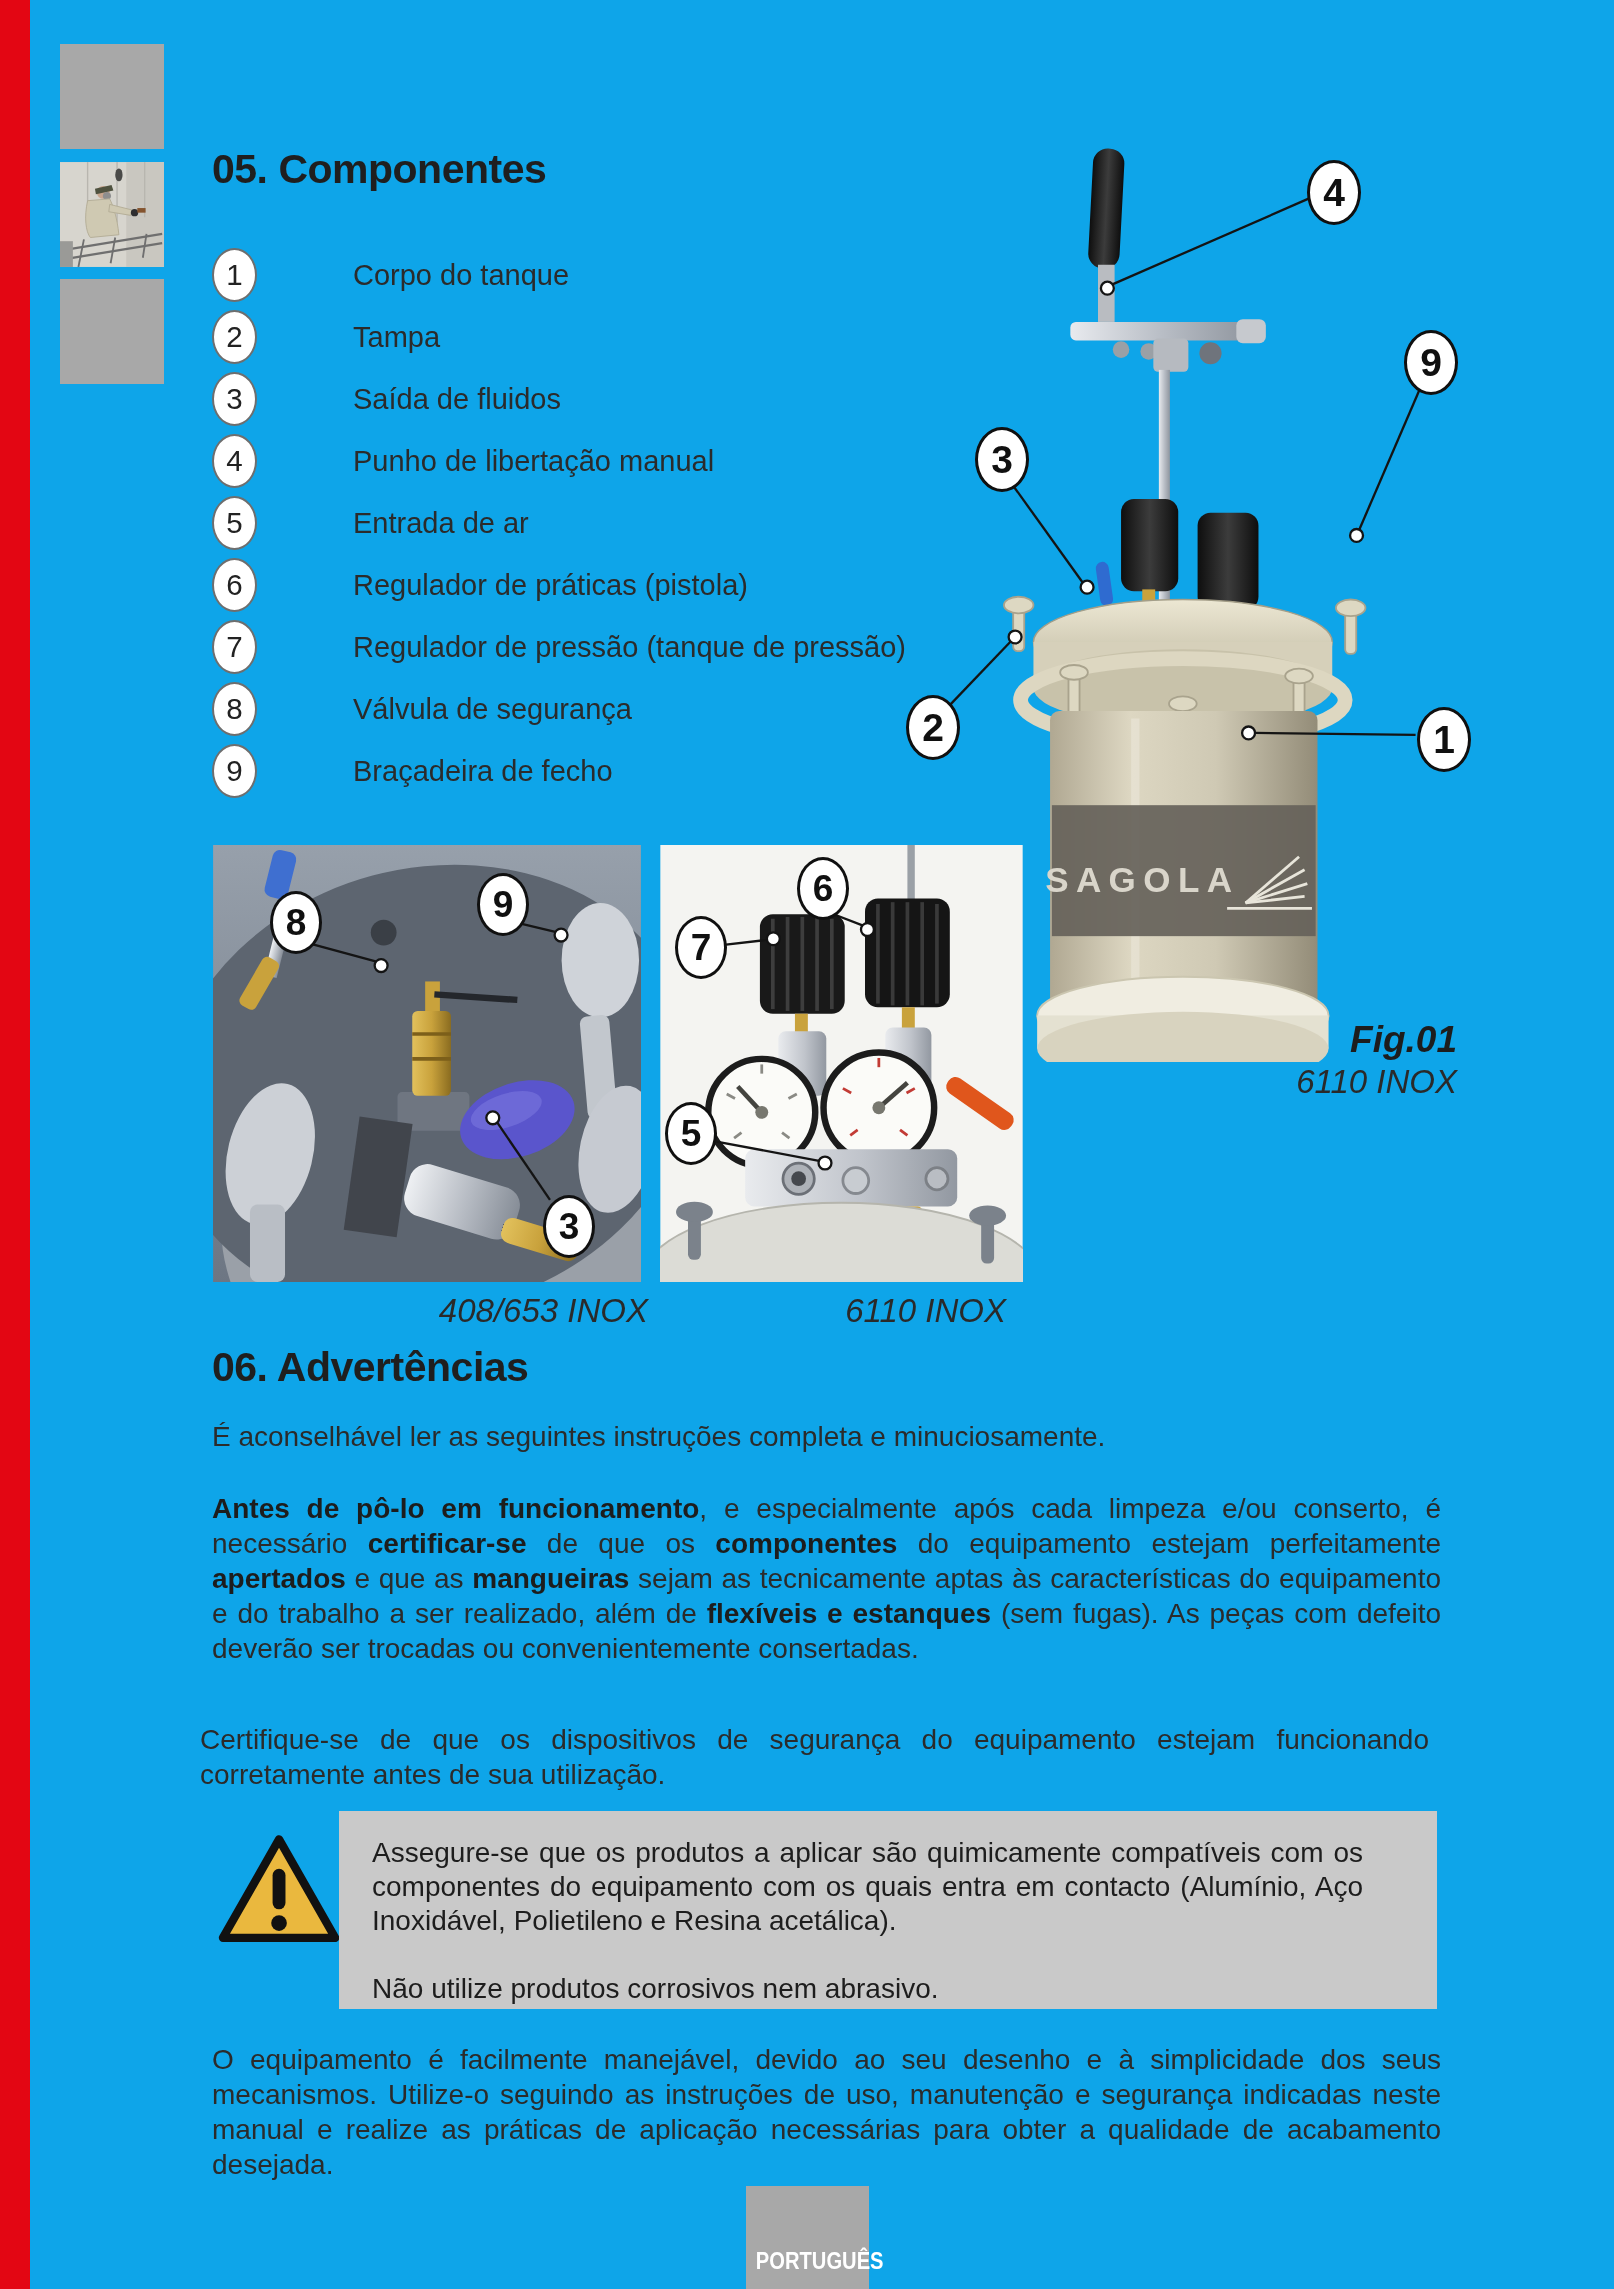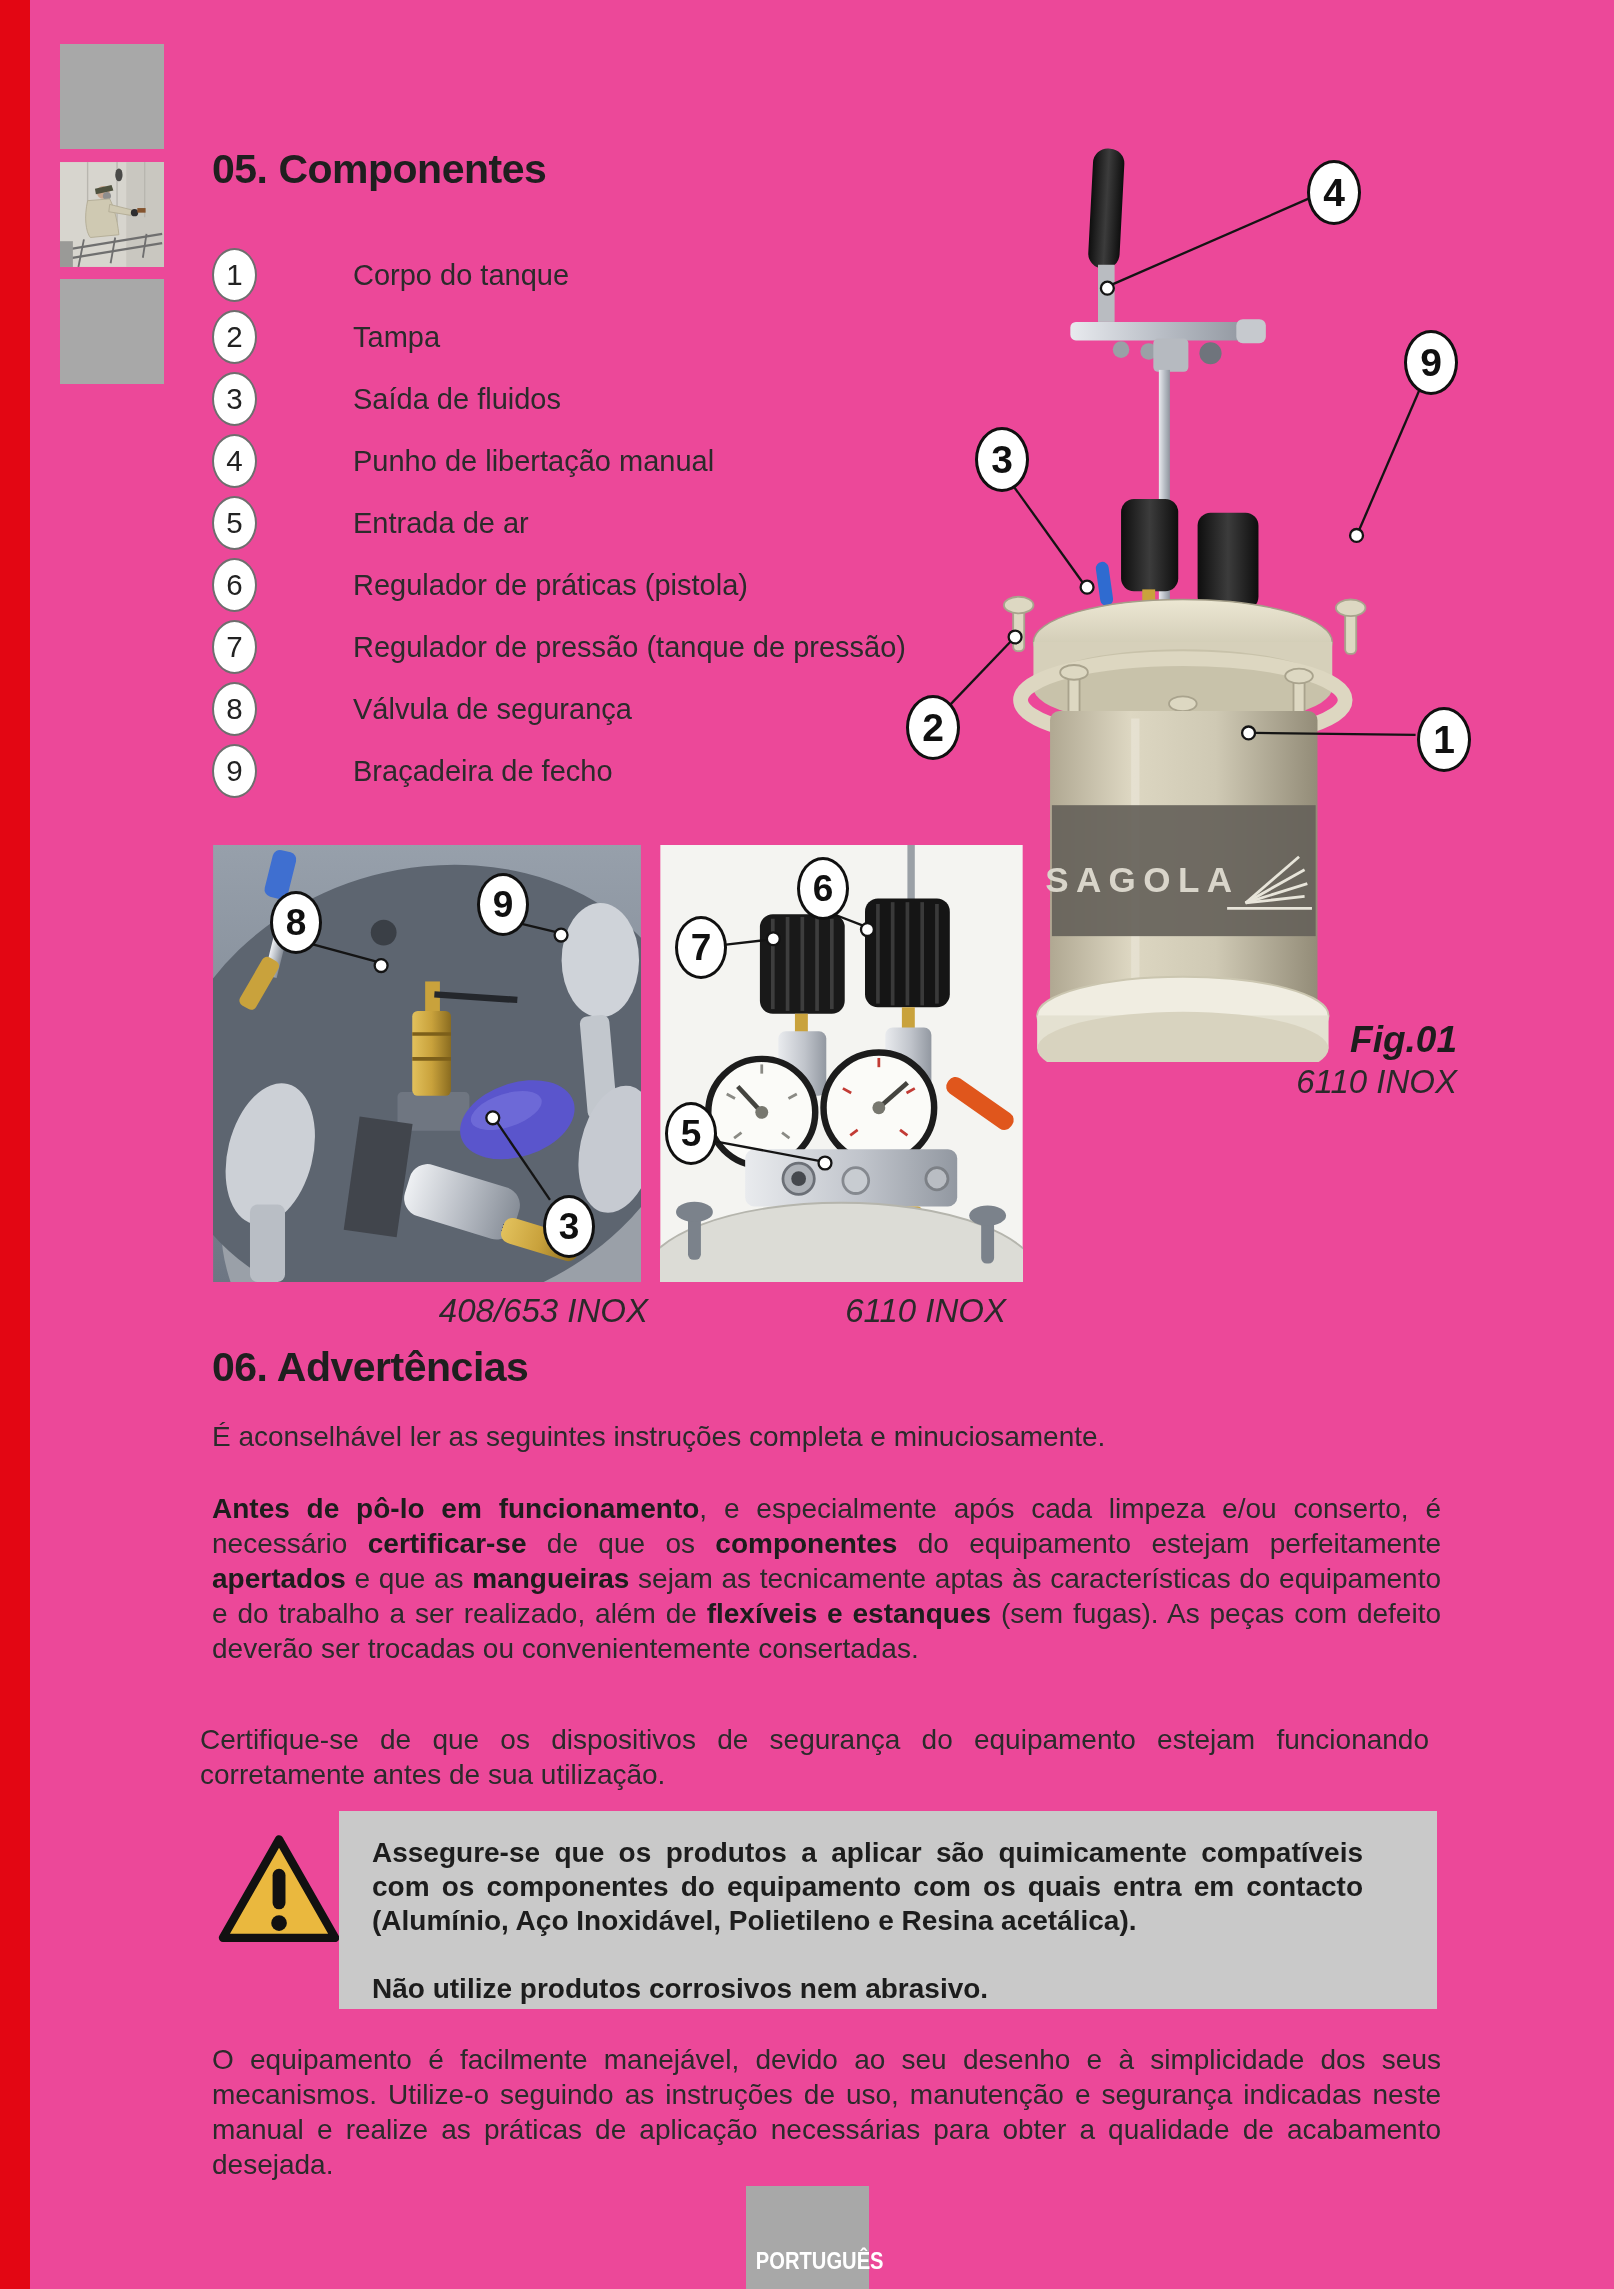--- a/index.html
+++ b/index.html
@@ -1,37 +1,37 @@
 <!DOCTYPE html>
 <html style="font-size:14.8px"><head>
 <meta charset="utf-8">
 <style>
   html,body{margin:0;padding:0;background:#ffffff;}
-  .page{position:relative;width:1614px;height:2290px;background:#ec4899;overflow:hidden;
+  .page{position:relative;width:1614px;height:2290px;background:#0ea5e9;overflow:hidden;
         font-family:"Liberation Sans",sans-serif;color:#262626;}
   .abs{position:absolute;}
   .red-strip{left:0;top:0;width:30px;height:2290px;background:#e30613;}
   .gray-sq{width:104px;height:105px;background:#a8a8a8;}
   .thumb{left:60px;top:162px;width:104px;height:105px;overflow:hidden;}
   h1.sec{margin:0;font-size:41px;font-weight:bold;color:#1f1f1f;letter-spacing:-0.5px;}
   .h05{left:212px;top:146px;}
   .h06{left:212px;top:1344px;text-align:center;}
   .comp-list{left:212px;top:244px;width:701px;}
   .comp-row{display:flex;align-items:center;height:62px;}
   .comp-circle{flex:0 0 auto;width:41px;height:50px;border:2.3px solid #6e6e6e;border-radius:50%;
       display:flex;align-items:center;justify-content:center;font-size:29.5px;color:#222;background:#fff;}
   .comp-label{margin-left:96px;font-size:29px;color:#2b2b2b;white-space:nowrap;}
   .para{font-size:28px;line-height:35px;color:#2b2b2b;text-align:justify;}
   .p1{left:212px;top:1419px;width:1229px;text-align:left;}
   .p2{left:212px;top:1491px;width:1229px;}
   .p3{left:200px;top:1722px;width:1229px;}
   .p4{left:212px;top:2042px;width:1229px;}
   .para b{color:#1d1d1d;}
   .warn-box{left:339px;top:1811px;width:1098px;height:198px;background:#c9c9c9;}
-  .warn-text{padding:25px 74px 0 33px;font-size:28px;line-height:34px;font-weight:bold;
+  .warn-text{padding:25px 74px 0 33px;font-size:28px;line-height:34px;font-weight:normal;
       color:#1d1d1d;text-align:justify;}
   .warn-text .wp2{margin-top:34px;}
   .caption{font-size:33px;font-style:italic;color:#2a2a2a;text-align:right;white-space:nowrap;}
   .capA{left:388px;top:1292px;width:260px;}
   .capB{left:836px;top:1292px;width:170px;}
   .figlab{left:1272px;top:1019px;width:185px;text-align:right;}
   .figlab .f1{font-size:37px;font-weight:bold;font-style:italic;color:#1d1d1d;}
   .figlab .f2{font-size:33px;font-style:italic;color:#2a2a2a;margin-top:1.8px;}
   .callout{position:absolute;background:#fff;border:3.2px solid #101010;border-radius:50%;
       display:flex;align-items:center;justify-content:center;font-weight:bold;color:#101010;z-index:6;}

